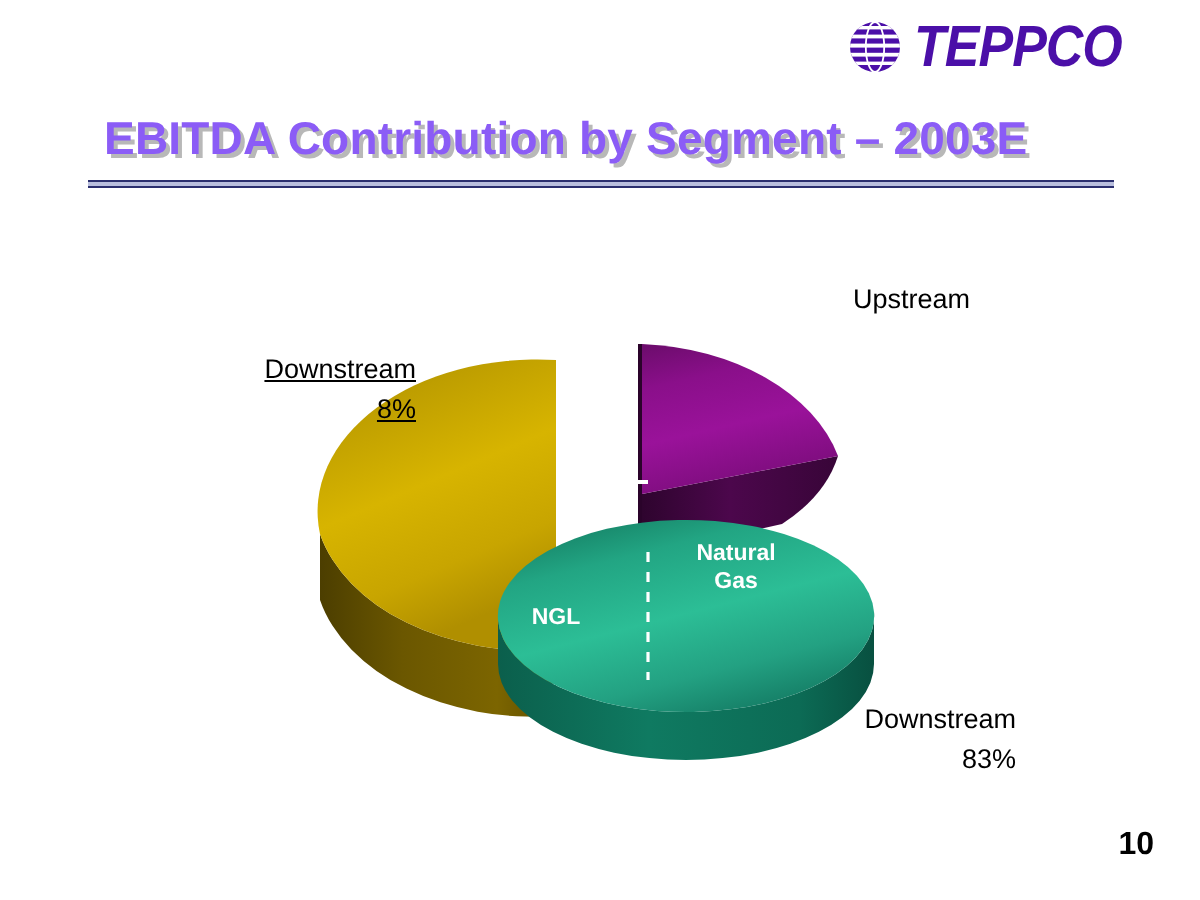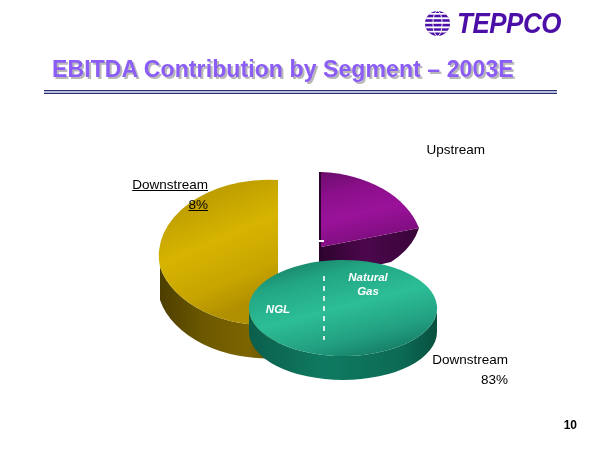--- a/index.html
+++ b/index.html
@@ -99,35 +99,34 @@
   }
   #label-upstream   { left: 355px; top: 30px; width: 130px; }
   #label-downstream { left: 68px;  top: 65px; width: 140px; text-decoration: underline; }
   #label-midstream  { left: 368px; top: 240px; width: 140px; }
 
   
   .inner-label {
     position: absolute;
     color: #ffffff;
     font-size: 11.5px;
-    font-style: italic;
     font-weight: bold;
     text-align: center;
     line-height: 1.25;
     white-space: nowrap;
   }
   #label-natgas { left: 337px; top: 160px; width: 62px; }
   #label-ngl    { left: 256px; top: 192px; width: 44px; }
 
   
   #page-number {
     position: absolute;
     right: 23px;
     bottom: 18px;
-    font-size: 12px;
+    font-size: 16px;
     font-weight: bold;
     color: #000000;
   }
 </style>
 </head>
 <body>
 
 <div id="logo">
   <div id="logo-globe">
     <svg width="27" height="27" viewBox="0 0 27 27" aria-hidden="true">

